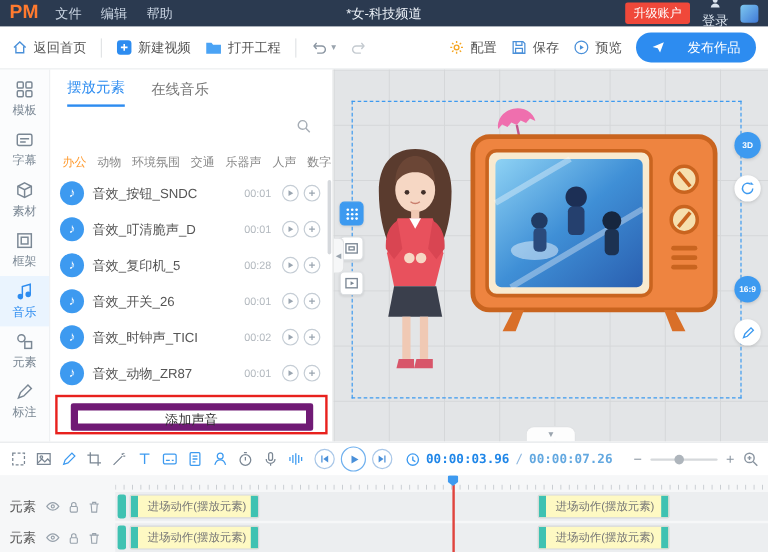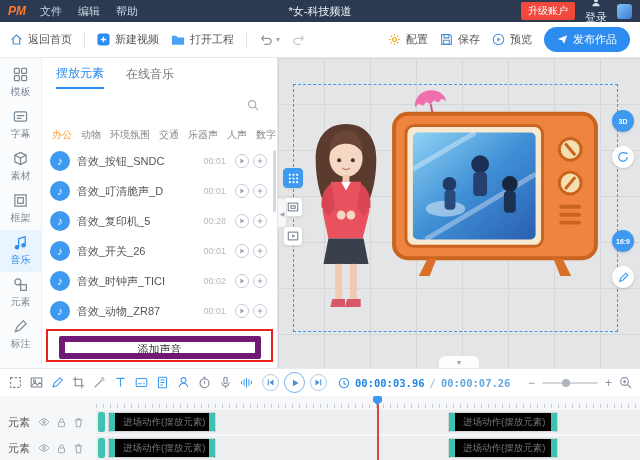--- a/index.html
+++ b/index.html
@@ -1,34 +1,34 @@
 <!DOCTYPE html>
 <html><head>
 <meta charset="utf-8">
 <style>
   * { margin:0; padding:0; box-sizing:border-box; }
   body { font-family:"Liberation Sans","DejaVu Sans",sans-serif; background:#888; }
   .app { position:relative; width:640px; height:460px; background:#fff; overflow:hidden; font-size:11px; color:#444; }
 
   
   .menubar { height:22px; background:#2b3a50; display:flex; align-items:center; padding:0 8px; color:#c9d4e2; position:relative; }
-  .logo { color:#ff7a2f; font-weight:bold; font-style:italic; margin-right:14px; font-size:12px; }
+  .logo { color:#ff7a2f; font-weight:bold; margin-right:14px; font-size:16px; }
   .menu-item { margin-right:16px; cursor:default; }
   .menubar-title { position:absolute; left:50%; transform:translateX(-50%); color:#eef3f9; }
   .mb-spacer { flex:1; }
   .upgrade-btn { background:#f0483a; color:#fff; border:none; font-size:10px; padding:2px 7px; border-radius:2px; margin-right:10px; }
   .login { display:flex; align-items:center; gap:3px; margin-right:10px; color:#dbe4ee;flex-direction:column; }
   .avatar { width:15px; height:15px; border-radius:3px; background:linear-gradient(135deg,#7ec8f0,#3f79d6); display:inline-block; }
 
   
   .toolbar { height:36px; background:#fff; border-bottom:1px solid #e7e9eb; display:flex; align-items:center; padding:0 10px; gap:12px; color:#555; }
   .tb-item { display:flex; align-items:center; gap:5px; }
   .tb-div { width:1px; height:16px; background:#e2e4e6; }
   .tb-spacer { flex:1; }
-  .publish-btn { display:flex; align-items:center; gap:5px; background:#2d8cf0; color:#fff; border:none; border-radius:13px; padding:5px 13px; font-size:11px; }
+  .publish-btn { display:flex; align-items:center; gap:19px; background:#2d8cf0; color:#fff; border:none; border-radius:13px; padding:5px 13px; font-size:11px; }
   .undo-caret { font-size:8px; color:#9aa4ae; margin-left:-2px; }
 
   
   .main { display:flex; height:310px; }
 
   .sidebar { width:42px; background:#fbfcfd; border-right:1px solid #eceef0; display:flex; flex-direction:column; padding-top:4px; }
   .side-item { height:42px; display:flex; flex-direction:column; align-items:center; justify-content:center; gap:3px; color:#7a8794; }
   .side-item .side-label { font-size:10px; }
   .side-item.active { color:#2d8cf0; background:#eaf4fe; }
 
@@ -88,21 +88,21 @@
 
   
   .timeline { height:64px; background:#f6f7f8; position:relative; }
   .ruler { height:12px; margin-left:96px; background:repeating-linear-gradient(90deg,#c8ccd1 0 1px,transparent 1px 7px); background-size:7px 4px; background-position:0 bottom; background-repeat:repeat-x; }
   .track-row { height:24px; margin-top:2px; position:relative; }
   .track-head { position:absolute; left:0; top:0; bottom:0; width:96px; display:flex; align-items:center; gap:6px; padding:0 8px; }
   .track-label { color:#555; margin-right:2px; }
   .t-ico { color:#98a2ac; display:flex; }
   .track-lane { position:absolute; left:96px; right:0; top:0; bottom:0; background:#eceef0; }
   .chip { position:absolute; left:2px; top:2px; bottom:2px; width:7px; background:#3fc2b2; border-radius:2px; }
-  .block { position:absolute; top:2px; bottom:2px; background:#000000; border:1px solid #d5d8db; border-radius:2px; display:flex; align-items:center; font-size:9.5px; color:#777; overflow:hidden; padding:0 10px; white-space:nowrap; }
+  .block { position:absolute; top:2px; bottom:2px; background:#fef9c3; border:1px solid #d5d8db; border-radius:2px; display:flex; align-items:center; font-size:9.5px; color:#777; overflow:hidden; padding:0 10px; white-space:nowrap; }
   .block::before { content:""; position:absolute; left:0; top:0; bottom:0; width:6px; background:#3fc2b2; }
   .block::after { content:""; position:absolute; right:0; top:0; bottom:0; width:6px; background:#3fc2b2; }
   .block span { margin-left:4px; }
   .b1 { left:12px; width:108px; }
   .b2 { left:352px; width:110px; }
   .playhead-line { position:absolute; left:377px; top:8px; bottom:0; width:1.5px; background:#e0443e; }
   .playhead-handle { position:absolute; left:373px; top:0; width:9px; height:9px; background:#3d9af0; border-radius:2px; clip-path:polygon(0 0,100% 0,100% 60%,50% 100%,0 60%); }
 
   svg { display:block; }
 </style>

